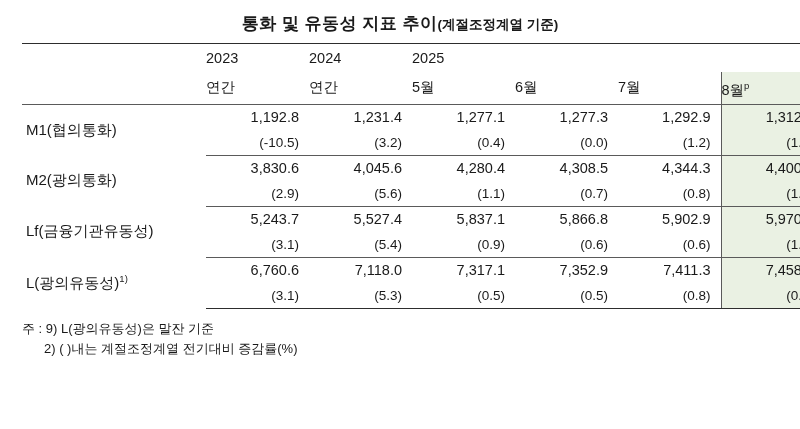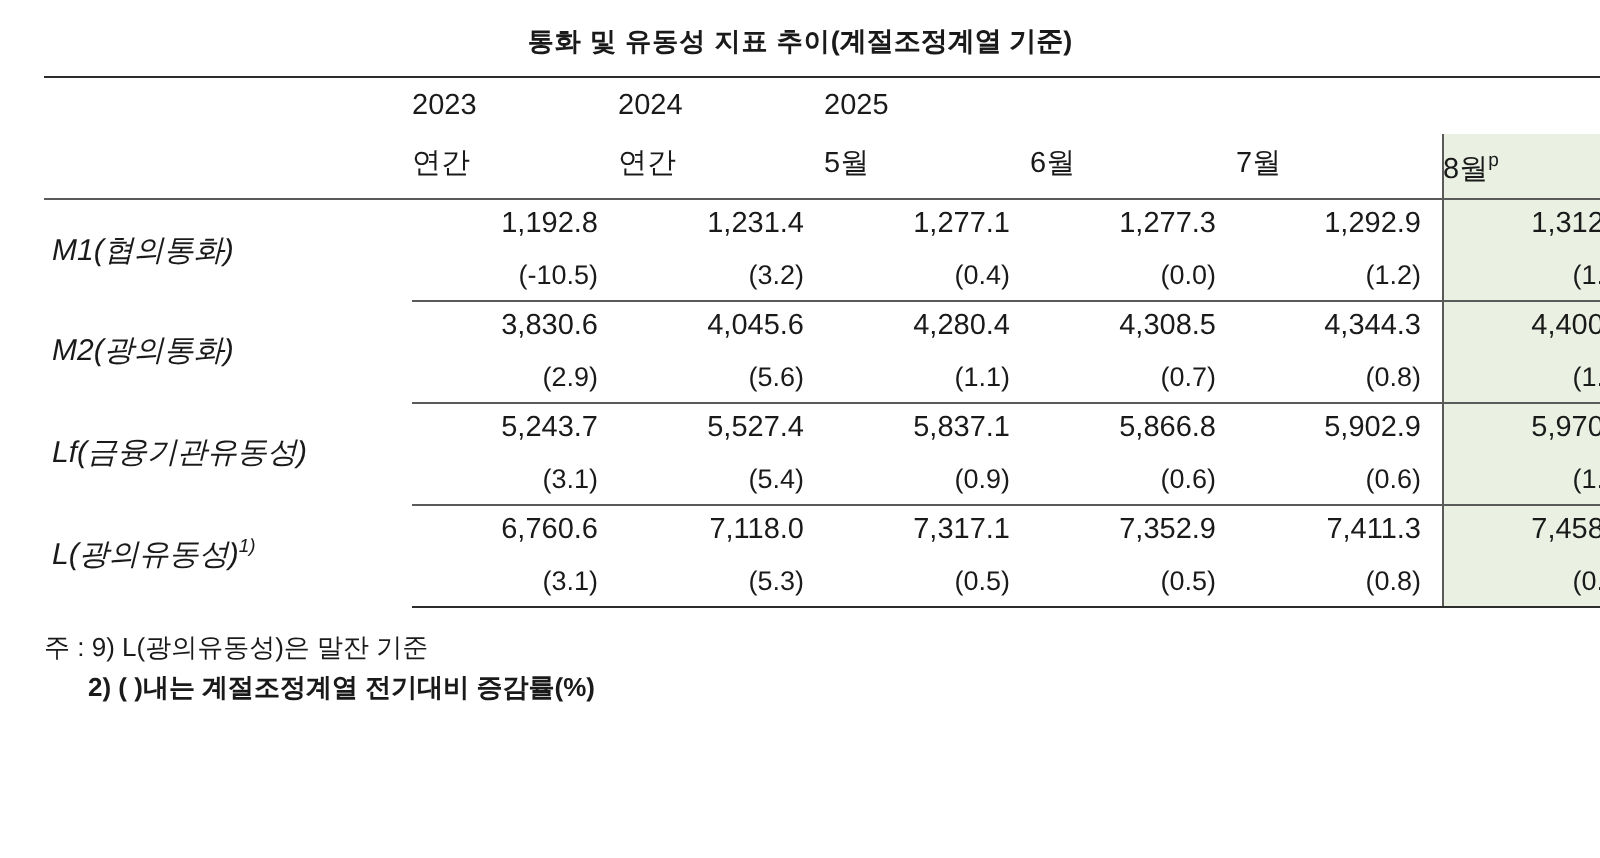--- a/index.html
+++ b/index.html
@@ -21,21 +21,21 @@
     box-sizing: border-box;
     padding: 0 22px;
   }
   .title-row {
     text-align: center;
     padding-top: 12px;
     padding-bottom: 8px;
     white-space: nowrap;
   }
   .title-main {
-    font-size: 13px;
+    font-size: 17px;
     font-weight: bold;
     letter-spacing: 0.5px;
   }
   .title-sub {
     font-size: 13.5px;
     font-weight: bold;
     letter-spacing: 0px;
   }
   .unit-row {
     text-align: right;
@@ -79,21 +79,20 @@
   .sep-l {
     border-left: 1px solid #5a5a5a;
   }
   .hl {
     background: #eaf1e3;
   }
   .row-name {
     font-size: 15px;
     padding-left: 4px;
     white-space: nowrap;
-    font-style: italic;
   }
   .val {
     text-align: right;
     padding-right: 10px;
     white-space: nowrap;
     font-size: 14.5px;
   }
   .val-main {
     height: 25px;
     line-height: 25px;
@@ -111,21 +110,20 @@
   .notes {
     padding-top: 10px;
     font-size: 13px;
     line-height: 1.55;
   }
   .notes .note-line {
     white-space: nowrap;
   }
   .note-indent {
     padding-left: 22px;
-    font-weight: bold;
   }
 </style>
 </head>
 <body>
 
 <div class="page">
 
   <div class="title-row">
     <span class="title-main">통화 및 유동성 지표 추이</span><span class="title-sub">(계절조정계열 기준)</span>
   </div>

